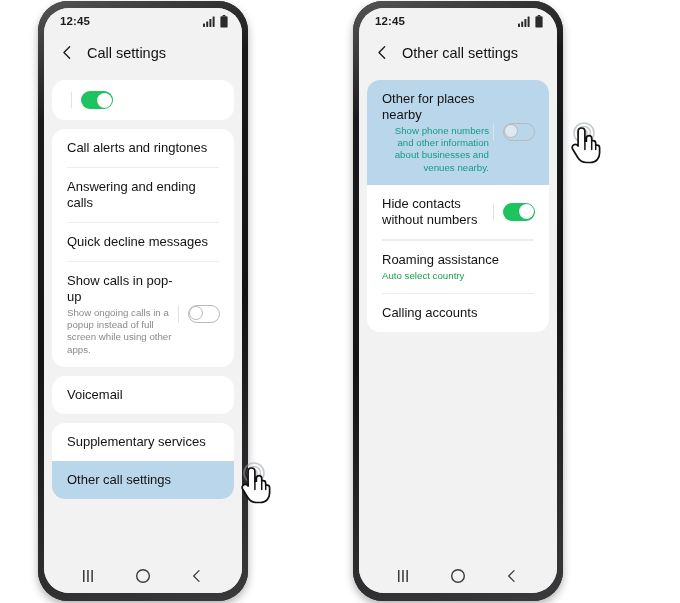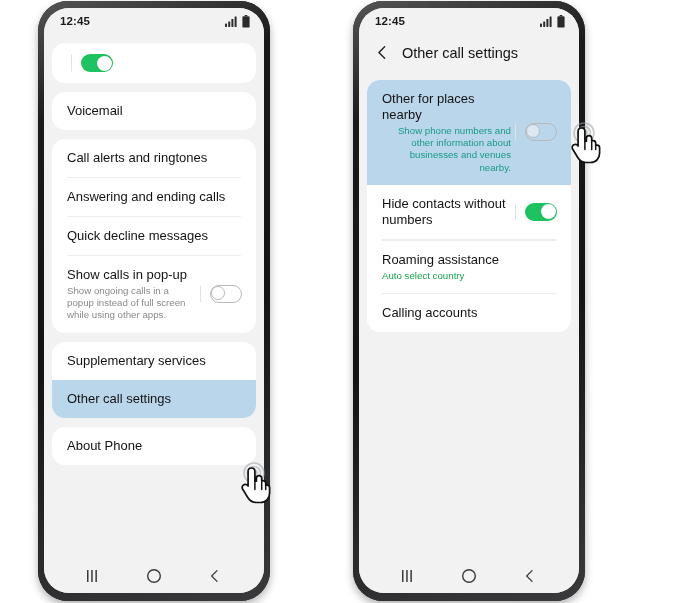--- a/index.html
+++ b/index.html
@@ -17,21 +17,21 @@
   .stage {
     position: absolute;
     inset: 0;
     display: flex;
     gap: 0;
   }
 
   
   .phone {
     position: absolute;
-    width: 232px;
+    width: 210px;
     height: 600px;
     border-radius: 30px;
     background: #1d1d1f;
     box-shadow: 0 4px 8px rgba(0,0,0,0.30);
     padding: 0;
   }
   .phone.left  { left: 38px;  top: 1px; }
   .phone.right { left: 353px; top: 1px; }
 
   .bezel-highlight {
@@ -247,40 +247,41 @@
               <rect x="3.2" y="5.4" width="2" height="5.6" rx="0.4" fill="#2b2b2b"></rect>
               <rect x="6.4" y="3.0" width="2" height="8" rx="0.4" fill="#2b2b2b"></rect>
               <rect x="9.6" y="0.4" width="2" height="10.6" rx="0.4" fill="#2b2b2b"></rect>
             </svg>
             <svg width="8" height="13" viewBox="0 0 8 13">
               <rect x="2.6" y="0" width="2.8" height="1.3" rx="0.4" fill="#2b2b2b"></rect>
               <rect x="0.4" y="1.3" width="7.2" height="11.3" rx="1.2" fill="#2b2b2b"></rect>
             </svg>
           </span>
         </div>
+        <div class="apphdr">
+          <span class="back-icon">
+            <svg width="17" height="17" viewBox="0 0 24 24" fill="none">
+              <path d="M15 4 L7 12 L15 20" stroke="#1b1b1b" stroke-width="1.9" stroke-linecap="round" stroke-linejoin="round"></path>
+            </svg>
+          </span>
+          <span class="apphdr-title">Call settings</span>
+        </div>
         <div class="content">
           <div class="card">
             <div class="row">
               <div class="toggle-wrap">
                 <div class="toggle on">
                   <span class="knob"></span>
                 </div>
               </div>
             </div>
           </div>
           <div class="card">
             <div class="row">
               <div class="texts">
-                <div class="row-title">Voicemail</div>
-              </div>
-            </div>
-          </div>
-          <div class="card">
-            <div class="row">
-              <div class="texts">
                 <div class="row-title">Call alerts and ringtones</div>
               </div>
             </div>
             <div class="divider"></div>
             <div class="row">
               <div class="texts">
                 <div class="row-title">Answering and ending calls</div>
               </div>
             </div>
             <div class="divider"></div>
@@ -298,33 +299,33 @@
               <div class="toggle-wrap">
                 <div class="toggle off">
                   <span class="knob"></span>
                 </div>
               </div>
             </div>
           </div>
           <div class="card">
             <div class="row">
               <div class="texts">
-                <div class="row-title">Supplementary services</div>
-              </div>
-            </div>
-            <div class="row highlight">
-              <div class="texts">
-                <div class="row-title">Other call settings</div>
+                <div class="row-title">Voicemail</div>
               </div>
             </div>
           </div>
           <div class="card">
             <div class="row">
               <div class="texts">
-                <div class="row-title">About Phone</div>
+                <div class="row-title">Supplementary services</div>
+              </div>
+            </div>
+            <div class="row highlight">
+              <div class="texts">
+                <div class="row-title">Other call settings</div>
               </div>
             </div>
           </div>
         </div>
         <div class="navbar">
           <span class="nav-btn">
             <svg width="16" height="14" viewBox="0 0 16 14">
               <rect x="2" y="1" width="1.5" height="12" fill="#3a3a3a"></rect>
               <rect x="6.2" y="1" width="1.5" height="12" fill="#3a3a3a"></rect>
               <rect x="10.4" y="1" width="1.5" height="12" fill="#3a3a3a"></rect>

